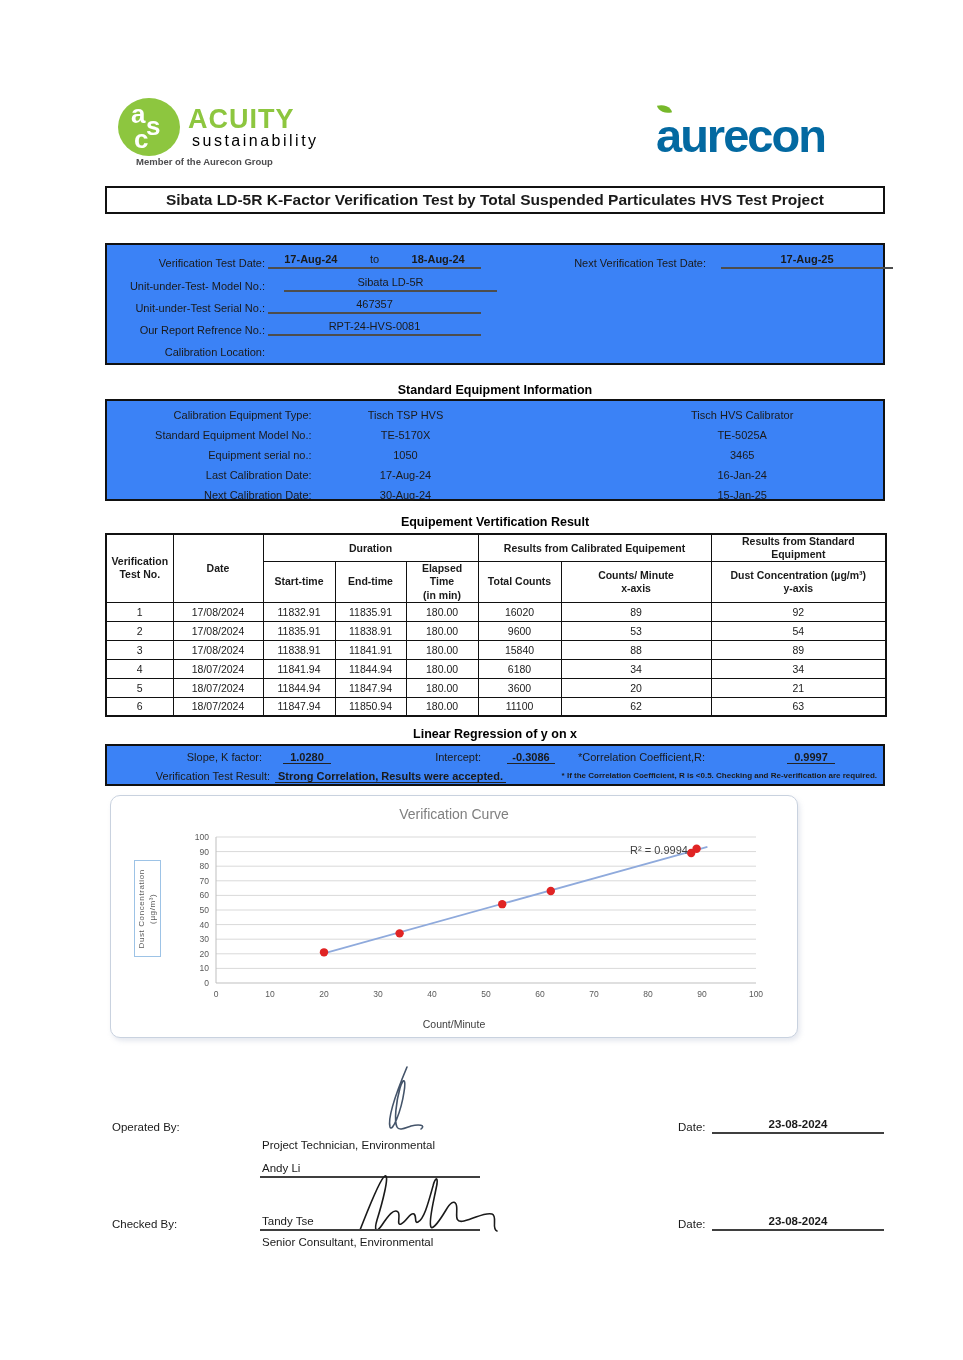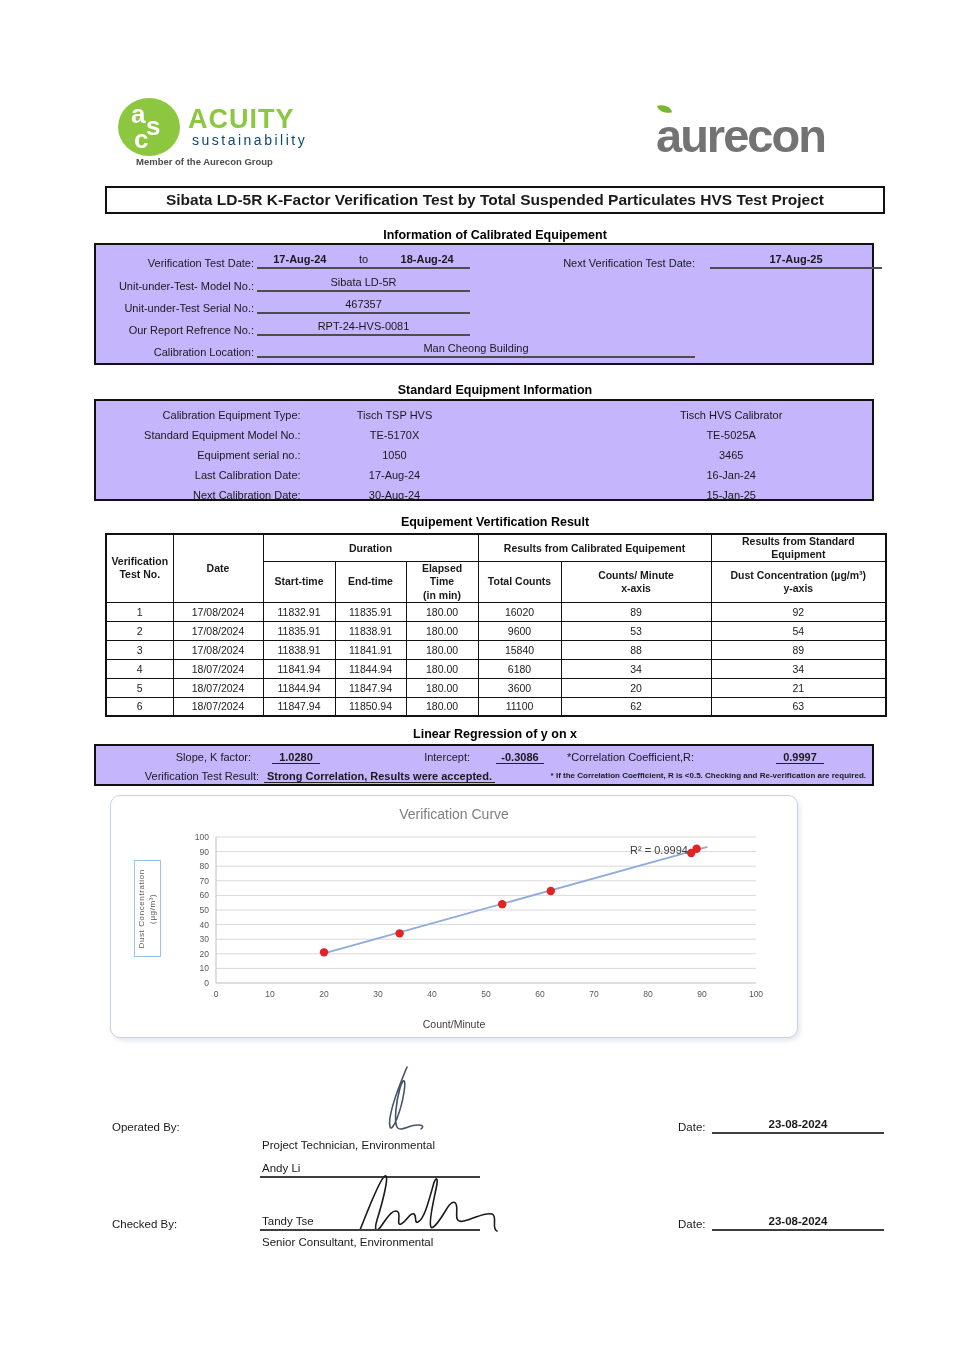--- a/index.html
+++ b/index.html
@@ -8,32 +8,32 @@
 
   
   .acuity { position:absolute; left:118px; top:98px; width:230px; height:70px; }
   .acuity-circle { position:absolute; left:0; top:0; width:62px; height:58px; border-radius:50%;
     background:#8dc63f; color:#fff; font-weight:bold; }
   .acuity-circle span { position:absolute; font-size:26px; line-height:1; }
   .m-a { left:13px; top:3px; }
   .m-s { left:28px; top:15px; }
   .m-c { left:16px; top:28px; }
   .acuity-name { position:absolute; left:70px; top:6px; font-size:27px; font-weight:bold; color:#8dc63f; letter-spacing:1px; }
-  .acuity-tag { position:absolute; left:74px; top:34px; font-size:14px; color:#0c4a6e; letter-spacing:2.5px; }
+  .acuity-tag { position:absolute; left:74px; top:34px; font-size:16px; color:#000000; letter-spacing:2.5px; }
   .acuity-member { position:absolute; left:18px; top:58px; font-size:9.5px; font-weight:bold; color:#4d4d4f; white-space:nowrap; }
   .aurecon { position:absolute; left:648px; top:104px; width:210px; height:60px; }
-  .aurecon-word { position:absolute; left:8px; top:4px; font-size:47px; font-weight:bold; color:#737373; letter-spacing:-2px; }
+  .aurecon-word { position:absolute; left:8px; top:4px; font-size:47px; font-weight:bold; color:#0369a1; letter-spacing:-2px; }
   .aurecon-leaf { position:absolute; left:10px; top:0px; width:13px; height:10px; background:#76b82a;
     border-radius:0 100% 0 100%; transform:rotate(-15deg); }
 
   
   .sec-head { position:absolute; left:105px; width:780px; text-align:center; font-weight:bold; font-size:12.5px; color:#000; }
   .title-box { position:absolute; left:105px; top:186px; width:780px; height:28px; border:2px solid #111;
     display:flex; align-items:center; justify-content:center; font-size:15.5px; font-weight:bold; }
-  .frame { position:absolute; left:94px; width:780px; border:2.5px solid #111; background:#c4b5fd; }
+  .frame { position:absolute; left:105px; width:780px; border:2.5px solid #111; background:#3b82f6; }
 
   
   .irow { position:absolute; left:8px; height:18px; display:flex; align-items:flex-end; font-size:11px; }
   .ilabel { display:inline-block; text-align:right; }
   .uline { display:inline-block; border-bottom:2px solid #4d4d4d; text-align:center; height:18px; line-height:16px; }
   .b { font-weight:bold; }
 
   
   .srow { display:flex; align-items:center; height:20px; font-size:11px; }
   .s-label { width:222px; text-align:right; }
@@ -91,47 +91,45 @@
   </div>
   <div class="aurecon">
     <div class="aurecon-leaf"></div>
     <div class="aurecon-word">aurecon</div>
   </div>
 
   <div class="title-box">
     <span>Sibata LD-5R K-Factor Verification Test by Total Suspended Particulates HVS Test Project</span>
   </div>
 
-  <div class="sec-head" style="top:228px;">Information of Calibrated Equipement</div>
   <div class="frame" style="top:243px; height:122px;">
     <div class="irow" style="top:6px;">
       <span class="ilabel" style="width:150px;">Verification Test Date:</span>
       <span class="uline" style="width:213px; margin-left:3px; display:flex; justify-content:space-around;">
         <span class="b">17-Aug-24</span>
         <span>to</span>
         <span class="b">18-Aug-24</span>
       </span>
       <span class="ilabel" style="width:165px; margin-left:60px;">Next Verification Test Date:</span>
       <span class="uline b" style="width:172px; margin-left:15px;">17-Aug-25</span>
     </div>
-    <div class="irow" style="top:29px;">
+    <div class="irow" style="top:29px;gap:16px;">
       <span class="ilabel" style="width:150px;">Unit-under-Test- Model No.:</span>
       <span class="uline" style="width:213px; margin-left:3px;">Sibata LD-5R</span>
     </div>
     <div class="irow" style="top:51px;">
       <span class="ilabel" style="width:150px;">Unit-under-Test Serial No.:</span>
       <span class="uline" style="width:213px; margin-left:3px;">467357</span>
     </div>
     <div class="irow" style="top:73px;">
       <span class="ilabel" style="width:150px;">Our Report Refrence No.:</span>
       <span class="uline" style="width:213px; margin-left:3px;">RPT-24-HVS-0081</span>
     </div>
     <div class="irow" style="top:95px;">
       <span class="ilabel" style="width:150px;">Calibration Location:</span>
-      <span class="uline" style="width:438px; margin-left:3px;">Man Cheong Building</span>
     </div>
   </div>
 
   <div class="sec-head" style="top:383px;">Standard Equipment Information</div>
   <div class="frame" style="top:399px; height:102px; padding:4px 8px 0 8px;">
 
       <div class="srow">
         <span class="s-label">Calibration Equipment Type:</span>
         <span class="s-col1">Tisch TSP HVS</span>
         <span class="s-col2">Tisch HVS Calibrator</span>

